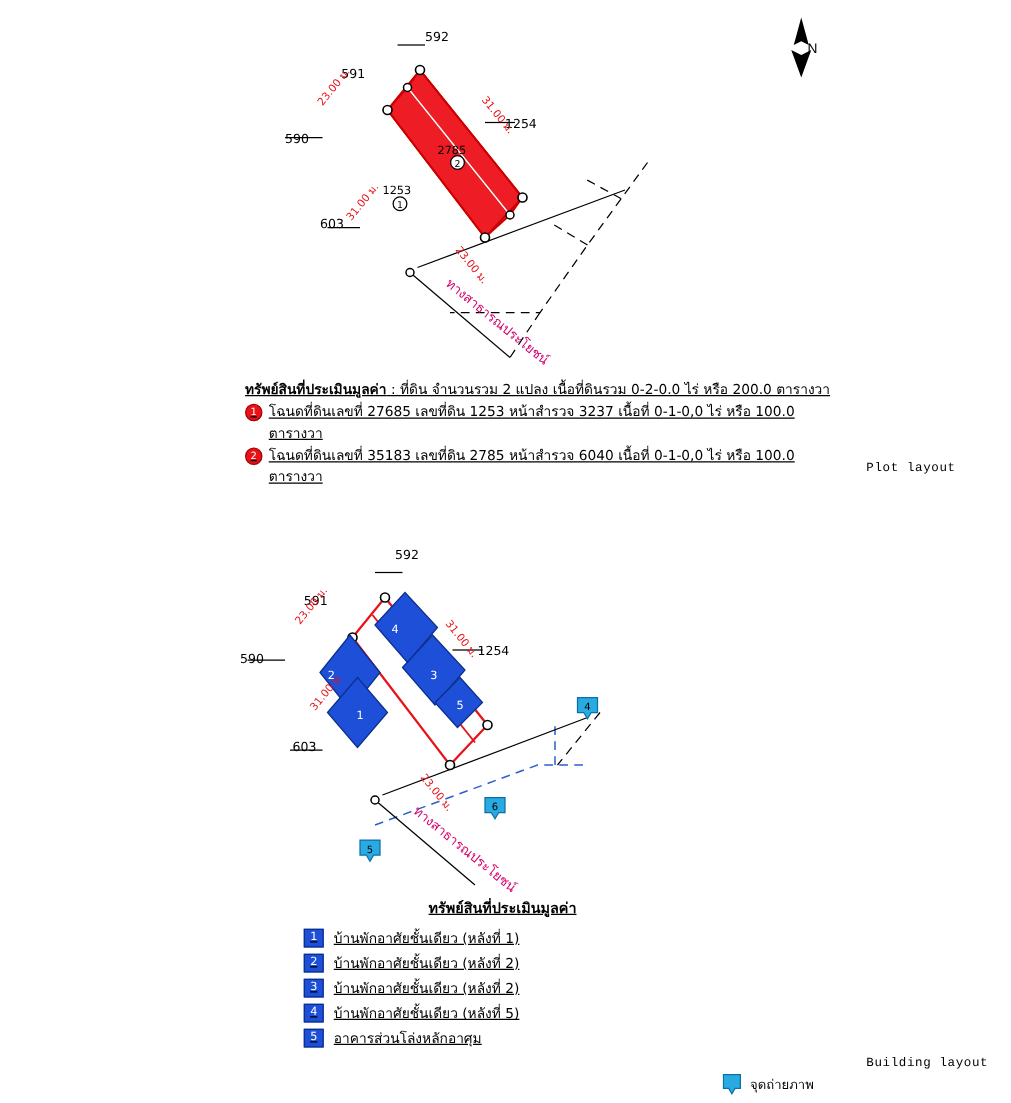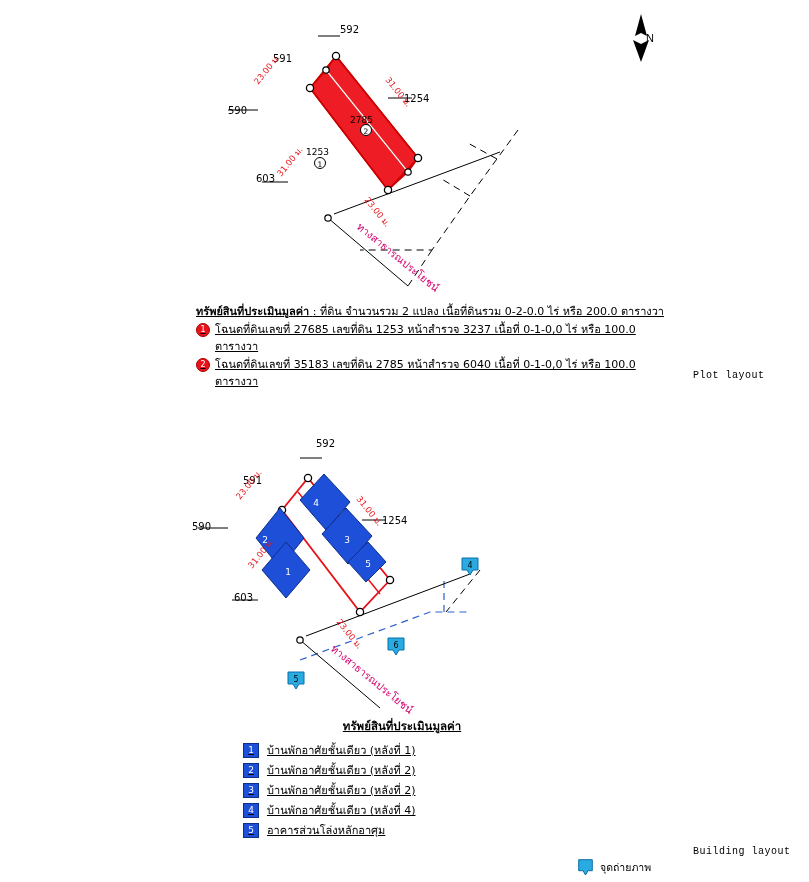--- a/index.html
+++ b/index.html
@@ -307,21 +307,21 @@
     <div class="blegend-row">
       <span class="blue-badge">2</span>
       <span class="blegend-label">บ้านพักอาศัยชั้นเดียว (หลังที่ 2)</span>
     </div>
     <div class="blegend-row">
       <span class="blue-badge">3</span>
       <span class="blegend-label">บ้านพักอาศัยชั้นเดียว (หลังที่ 2)</span>
     </div>
     <div class="blegend-row">
       <span class="blue-badge">4</span>
-      <span class="blegend-label">บ้านพักอาศัยชั้นเดียว (หลังที่ 4)</span>
+      <span class="blegend-label">บ้านพักอาศัยชั้นเดียว (หลังที่ 5)</span>
     </div>
     <div class="blegend-row">
       <span class="blue-badge">5</span>
       <span class="blegend-label">อาคารส่วนโล่งหลักอาศุม</span>
     </div>
   </div>
 
   <div id="photo-legend">
     <span class="photo-marker">
       <svg class="marker-svg" width="15" height="17" viewBox="0 0 15 17">

